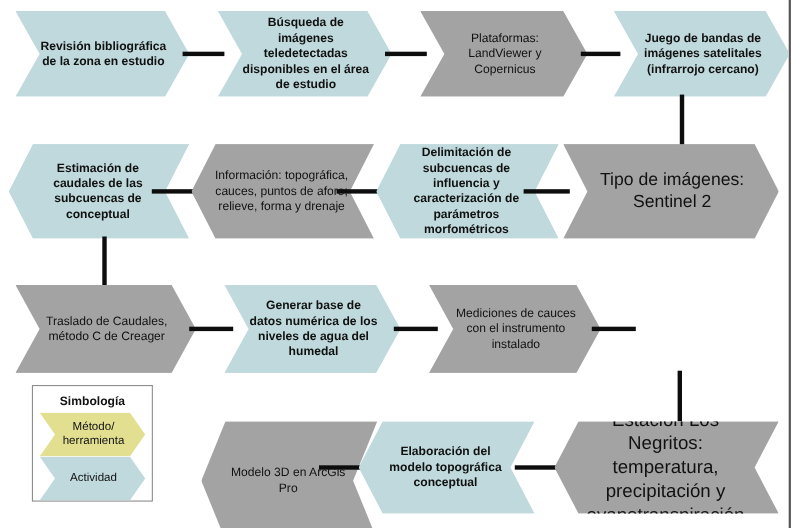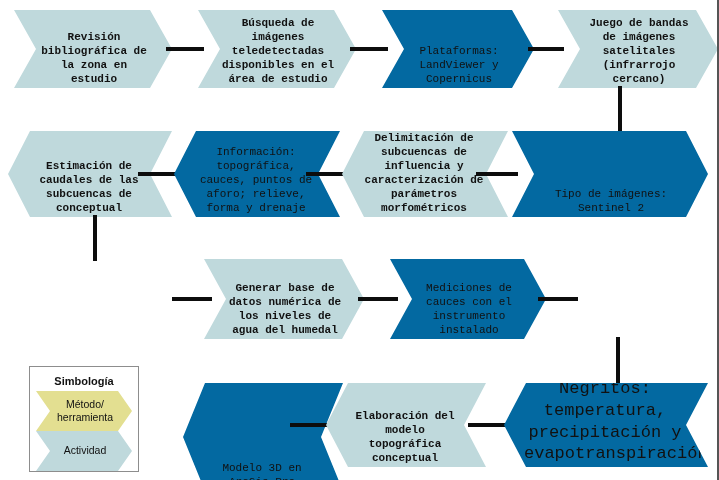--- a/index.html
+++ b/index.html
@@ -18,42 +18,41 @@
     overflow: hidden;
     box-sizing: border-box;
     border-right: 2px solid #555;
   }
 
   
   .node {
     position: absolute;
     box-sizing: border-box;
     display: flex;
-    align-items: flex-end;
+    align-items: center;
     justify-content: center;
     text-align: center;
     line-height: 1.28;
     color: #111111;
     padding: 2px 6px 2px 16px;
-    font-family: Liberation Mono, monospace;
   }
   .node.right {
     clip-path: polygon(0% 0%, calc(100% - 22px) 0%, 100% 50%, calc(100% - 22px) 100%, 0% 100%, 22px 50%);
     padding: 2px 20px 2px 22px;
   }
   .node.left {
     clip-path: polygon(22px 0%, 100% 0%, calc(100% - 22px) 50%, 100% 100%, 22px 100%, 0% 50%);
     padding: 2px 22px 2px 20px;
   }
   .node.activity {
     background: #bfd9dc;
     font-weight: bold;
   }
   .node.method {
-    background: #0369a1;
+    background: #a3a3a3;
     font-weight: normal;
   }
   .node .label {
     display: block;
     width: 100%;
   }
 
   
   .conn-h {
     position: absolute;
@@ -134,42 +133,45 @@
   <div class="node left method" style="left:174px; top:131px; width:166px; height:86px; font-size:11px;">
     <span class="label">Información: topográfica, cauces, puntos de aforo; relieve, forma y drenaje</span>
   </div>
   <div class="conn-h" style="left:306px; top:172px; width:42px;"></div>
 
   <div class="node left activity" style="left:342px; top:131px; width:166px; height:86px; font-size:11px;">
     <span class="label">Delimitación de subcuencas de influencia y caracterización de parámetros morfométricos</span>
   </div>
   <div class="conn-h" style="left:476px; top:172px; width:42px;"></div>
 
-  <div class="node right method" style="left:512px; top:131px; width:196px; height:86px; font-size:11px;">
+  <div class="node right method" style="left:512px; top:131px; width:196px; height:86px; font-size:16px;">
     <span class="label">Tipo de imágenes: Sentinel 2</span>
   </div>
 
   <div class="conn-v" style="left:93px; top:215px; height:46px;"></div>
 
+  <div class="node right method" style="left:14px; top:259px; width:164px; height:80px; font-size:11px;">
+    <span class="label">Traslado de Caudales, método C de Creager</span>
+  </div>
   <div class="conn-h" style="left:172px; top:297px; width:40px;"></div>
 
   <div class="node right activity" style="left:204px; top:259px; width:160px; height:80px; font-size:11px;">
     <span class="label">Generar base de datos numérica de los niveles de agua del humedal</span>
   </div>
   <div class="conn-h" style="left:358px; top:297px; width:40px;"></div>
 
   <div class="node right method" style="left:390px; top:259px; width:156px; height:80px; font-size:11px;">
     <span class="label">Mediciones de cauces con el instrumento instalado</span>
   </div>
   <div class="conn-h" style="left:538px; top:297px; width:40px;"></div>
 
 
   <div class="conn-v" style="left:616px; top:337px; height:46px;"></div>
 
-  <div id="legend" style="left:29px; top:366px; width:110px; height:106px;">
+  <div id="legend" style="left:29px; top:350px; width:110px; height:106px;">
     <div class="legend-title">Simbología</div>
     <div class="legend-chip method" style="white-space:pre-line;">
       <span>Método/
 herramienta</span>
     </div>
     <div class="legend-chip activity">
       <span>Actividad</span>
     </div>
   </div>
 

